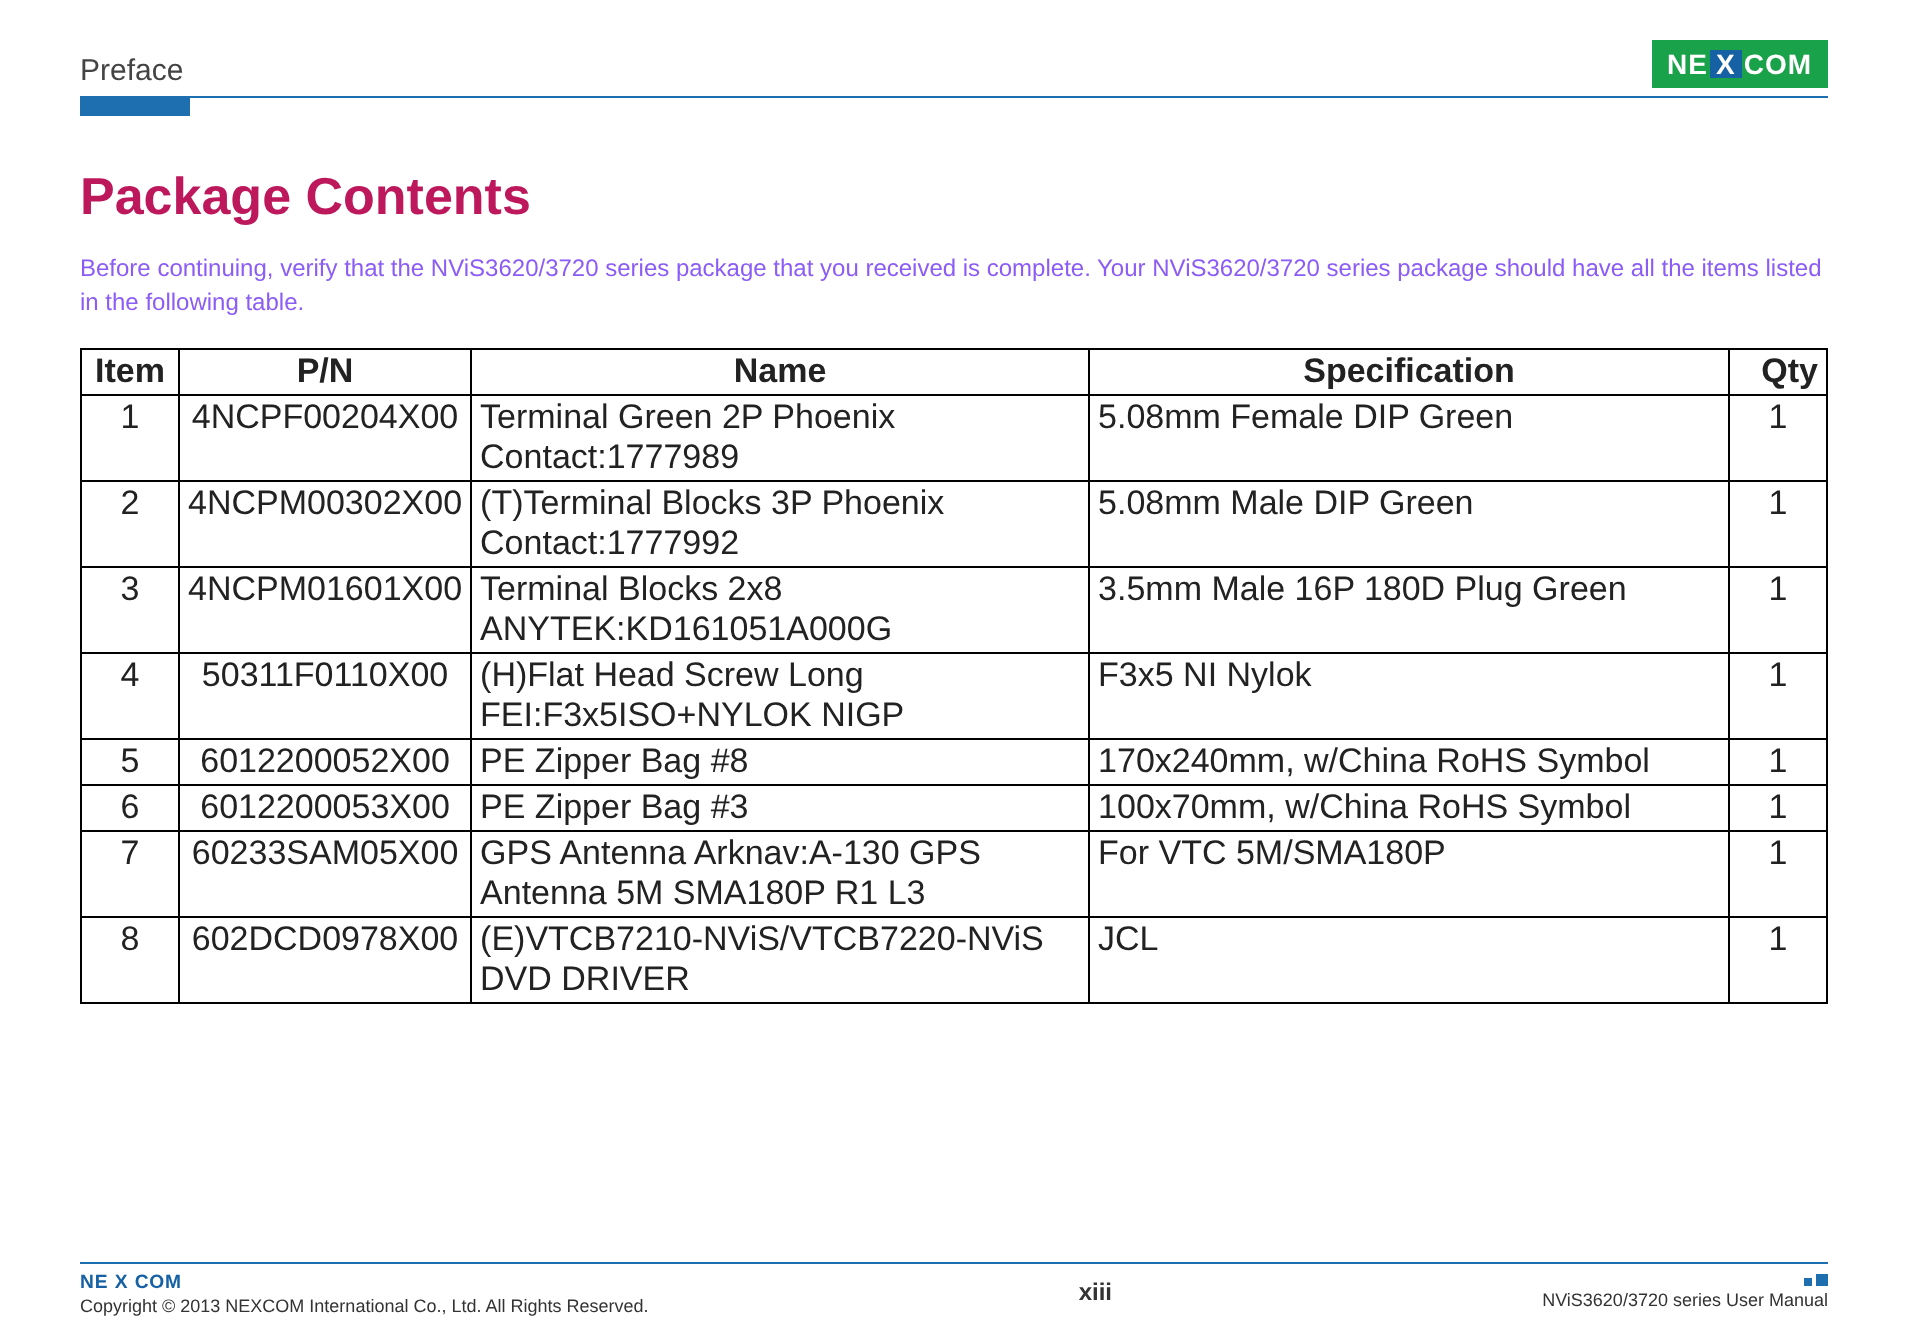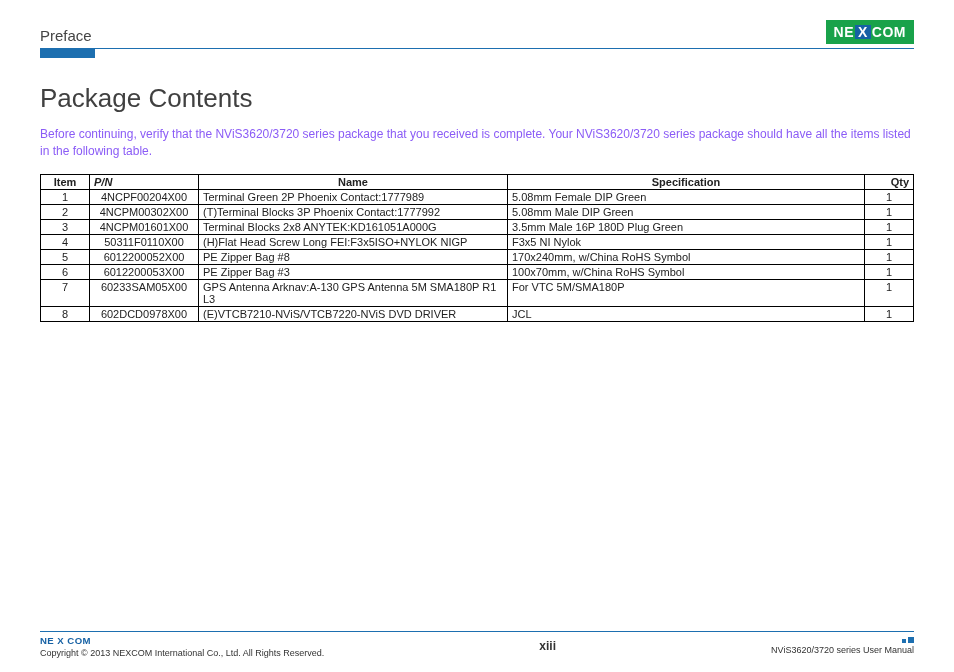--- a/index.html
+++ b/index.html
@@ -62,49 +62,49 @@
     background: #1d6fb0;
   }
   .thin-line {
     flex: 1;
     height: 1px;
     background: #1d6fb0;
     margin-top: 0;
   }
   .title {
     font-size: 26px;
-    font-weight: normal;
-    color: #404040;
+    font-weight: bold;
+    color: #be185d;
     margin: 0 0 8px 0;
   }
   .intro {
     font-size: 12px;
     color: #8b5cf6;
     line-height: 1.4;
     margin-bottom: 14px;
   }
   table {
     width: 100%;
     border-collapse: collapse;
-    font-size: 11px;
+    font-size: 17px;
     color: #222;
     padding-left: 31px;
   }
   th, td {
     border: 1px solid #000;
     padding: 1px 4px;
     text-align: left;
     vertical-align: top;
   }
   th {
     font-weight: bold;
     text-align: center;
   }
   .col-item { width: 40px; text-align: center; }
-  .col-pn   { width: 100px; text-align: left; font-style: italic; }
+  .col-pn   { width: 100px; text-align: center; }
   .col-name { width: 300px; }
   .col-spec { width: auto; }
   .col-qty  { width: 40px; text-align: right; }
   td.center { text-align: center; }
 
   .footer {
     position: absolute;
     bottom: 14px;
     left: 40px;
     right: 40px;

